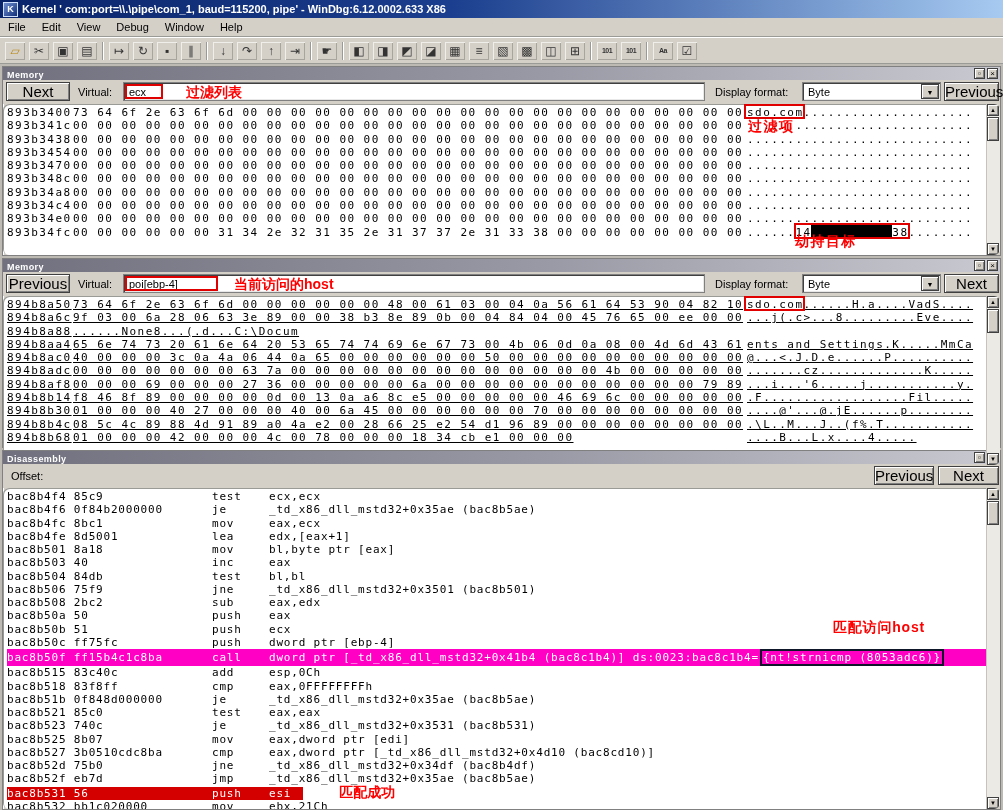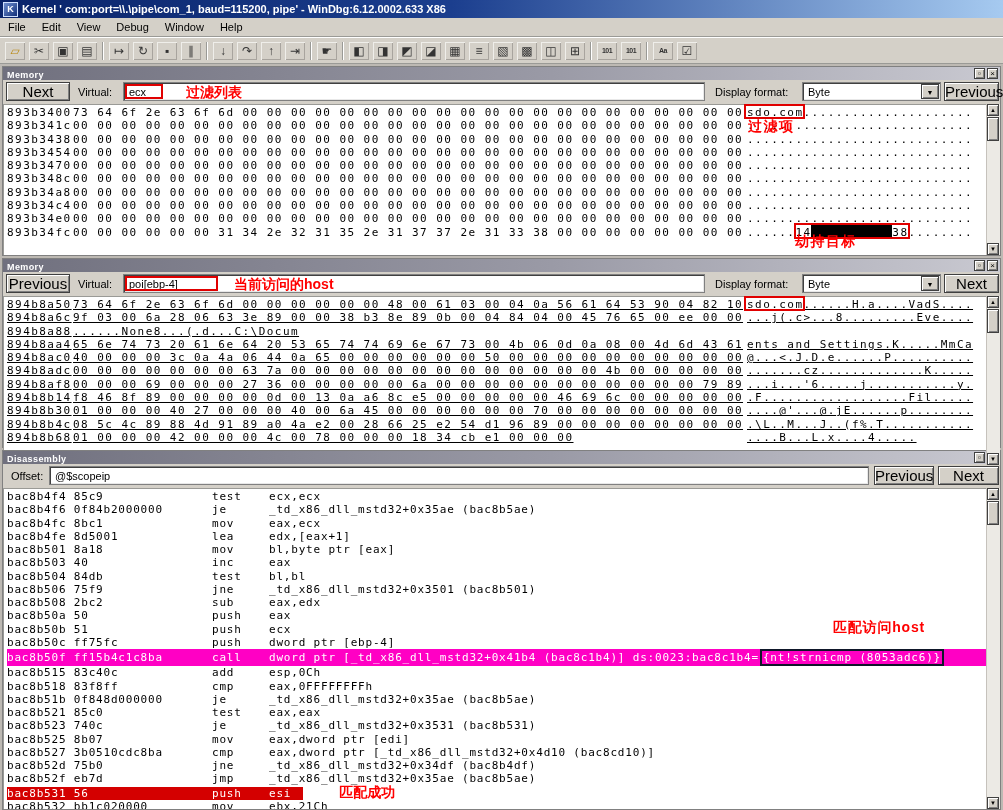--- a/index.html
+++ b/index.html
@@ -50,21 +50,21 @@
     border:1px solid #404040;box-shadow:inset 1px 1px 0 #fff, inset -1px -1px 0 #808080;
     font-family:"Liberation Sans",sans-serif;font-size:15px;text-align:center;padding:0;line-height:17px;}
   .lbl{position:absolute;top:6px;white-space:nowrap;}
   .field{position:absolute;top:2px;height:19px;background:#fff;box-sizing:border-box;
     border:1px solid #808080;box-shadow:inset 1px 1px 0 #404040, inset -1px -1px 0 #e8e8e8;}
   .fieldtext{position:absolute;left:5px;top:3px;white-space:nowrap;}
   .combobtn{position:absolute;right:1px;top:1px;bottom:1px;width:16px;background:#d4d0c8;
     border:1px solid #404040;box-shadow:inset 1px 1px 0 #fff, inset -1px -1px 0 #808080;
     font-size:7px;line-height:15px;text-align:center;color:#000;}
   .content{position:relative;background:#fff;box-shadow:inset 1px 1px 0 #9a9a96;
-    overflow:hidden;padding:2px 0 0 4px;box-sizing:border-box;}
+    overflow:hidden;padding:2px 0 0 4px;box-sizing:border-box;border-radius:6px;}
   
   .memtext{font-family:"DejaVu Sans Mono","Liberation Mono",monospace;font-size:11px;
     letter-spacing:1.45px;line-height:13.3px;}
   .mrow{display:flex;white-space:pre;}
   .ma{flex:none;width:66px;}
   .mh{flex:none;width:674px;white-space:pre;}
   .ms{flex:none;white-space:pre;}
   
   .distext{font-family:"DejaVu Sans Mono","Liberation Mono",monospace;font-size:11px;
     letter-spacing:.8px;line-height:13.25px;}
@@ -243,23 +243,20 @@
 <div class="child" style="top:450px;height:360px;">
   <div class="ctitle">
     <span>Disassembly</span>
     <span class="ctbtns">
       <button class="ctb">▫</button>
       <button class="ctb">×</button>
     </span>
   </div>
   <div class="ctrl">
     <span class="lbl" style="left:8px;">Offset:</span>
-    <div class="field" style="left:46px;width:820px;">
-      <span class="fieldtext">@$scopeip</span>
-    </div>
     <button class="btn" style="left:871px;width:60px;">Previous</button>
     <button class="btn" style="left:935px;width:61px;">Next</button>
   </div>
   <div class="content distext" style="height:321px;">
     <div>
         <div class="drow"><span class="dab">bac8b4f4 85c9</span><span class="dmn">test</span><span class="dop">ecx,ecx</span></div>
         <div class="drow"><span class="dab">bac8b4f6 0f84b2000000</span><span class="dmn">je</span><span class="dop">_td_x86_dll_mstd32+0x35ae (bac8b5ae)</span></div>
         <div class="drow"><span class="dab">bac8b4fc 8bc1</span><span class="dmn">mov</span><span class="dop">eax,ecx</span></div>
         <div class="drow"><span class="dab">bac8b4fe 8d5001</span><span class="dmn">lea</span><span class="dop">edx,[eax+1]</span></div>
         <div class="drow"><span class="dab">bac8b501 8a18</span><span class="dmn">mov</span><span class="dop">bl,byte ptr [eax]</span></div>

